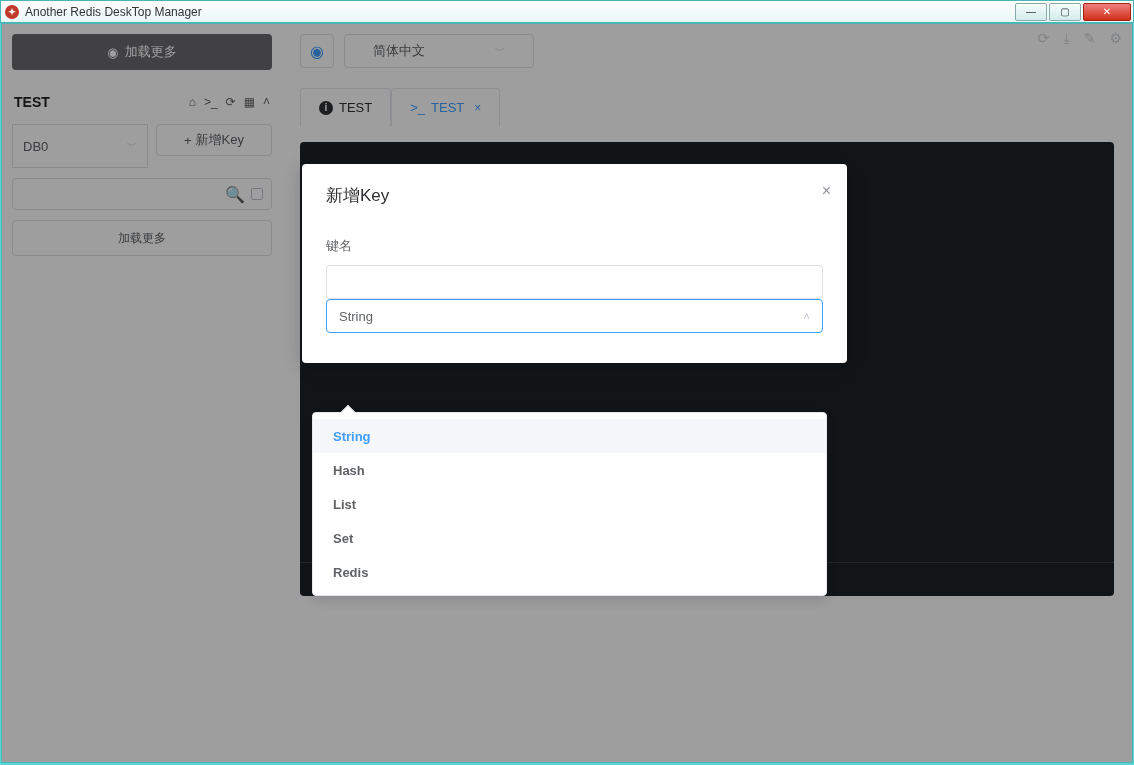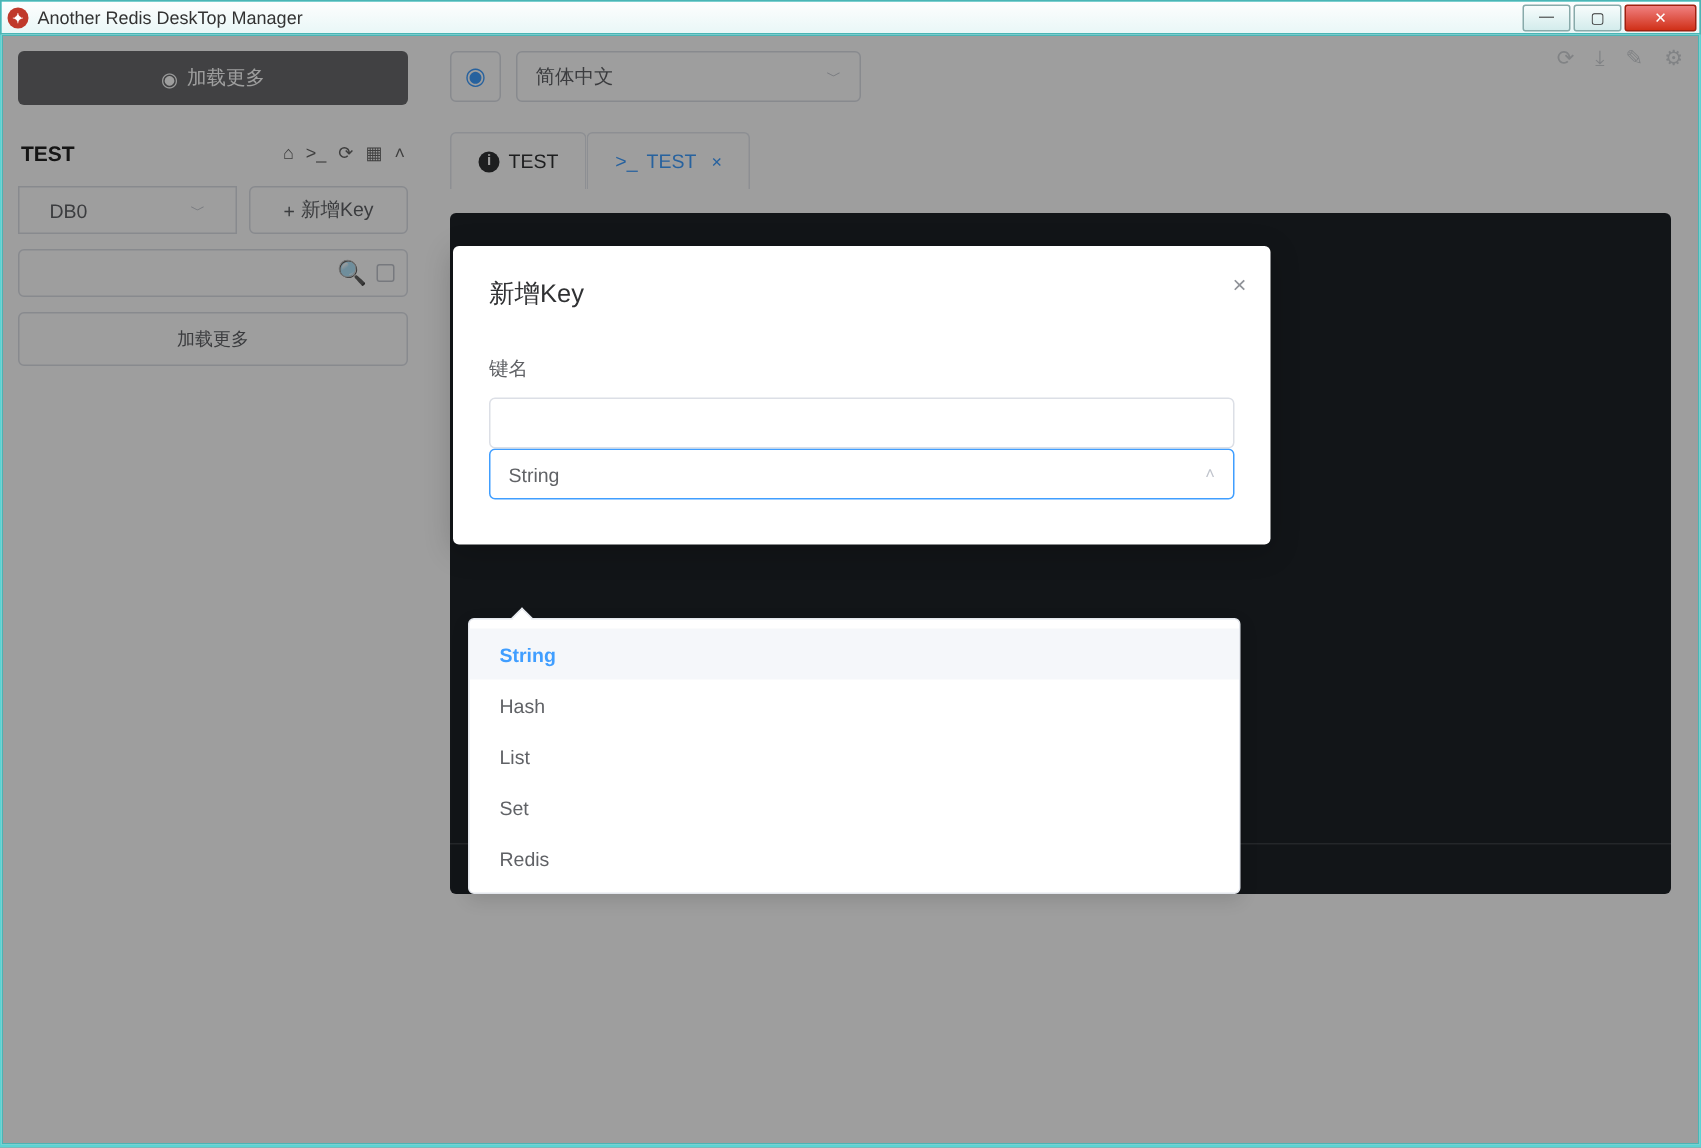--- a/index.html
+++ b/index.html
@@ -18,31 +18,31 @@
   
   
   .sidebar { width: 280px; height:100%; background:#fff; padding:10px; border-right: 0; }
   .new-conn-btn { width:100%; height:36px; background:#696a6d; color:#fff; border:none; border-radius:4px; font-size:13px; display:flex;align-items:center;justify-content:center; gap:6px; }
   .conn-header { display:flex; align-items:center; margin-top:24px; padding:0 2px; }
   .conn-name { font-weight:bold; font-size:14px; color:#222; }
   .conn-icons { margin-left:auto; display:flex; gap:8px; color:#666; font-size:12px; align-items:center;}
   .conn-icons span { cursor:pointer; }
   
   .conn-row { display:flex; gap:8px; margin-top:14px; }
-  .db-select { flex:1; height:32px; border:1px solid #dcdfe6; border-radius:0; padding:0 20px; display:flex; align-items:center; justify-content:space-between; font-size:13px; color:#606266; background:#fff;}
+  .db-select { flex:1; height:44px; border:1px solid #dcdfe6; border-radius:0; padding:0 10px; display:flex; align-items:center; justify-content:space-between; font-size:13px; color:#606266; background:#fff;}
   .add-key-btn { flex:1; height:32px; border:1px solid #dcdfe6; border-radius:4px; background:#fff; font-size:13px; color:#606266; display:flex;align-items:center;justify-content:center; gap:4px;}
   .search-box { margin-top:10px; height:32px; border:1px solid #dcdfe6; border-radius:4px; display:flex; align-items:center; padding:0 8px; color:#c0c4cc;}
   .search-box .sicon { margin-left:auto; display:flex; gap:6px; align-items:center;}
   .load-more { margin-top:10px; width:100%; height:36px; border:1px solid #dcdfe6; border-radius:4px; background:#fff; font-size:12px; color:#606266;}
   
   
   .main { flex:1; height:100%; padding:10px 18px; position:relative; }
   .topbar { display:flex; gap:10px; align-items:center; }
   .theme-toggle { width:34px; height:34px; border:1px solid #dcdfe6; border-radius:4px; display:flex;align-items:center;justify-content:center; color:#409eff;}
-  .lang-select { width:230px; height:34px; border:1px solid #dcdfe6; border-radius:4px; display:flex;align-items:center; padding:0 12px; font-size:13px; color:#606266; justify-content:space-between;}
+  .lang-select { width:190px; height:34px; border:1px solid #dcdfe6; border-radius:4px; display:flex;align-items:center; padding:0 28px; font-size:13px; color:#606266; justify-content:space-between;}
   
   .tabs { margin-top:20px; display:flex; border-bottom:0; }
   .tab { height:38px; border:1px solid #e4e7ed; border-bottom:none; border-radius:4px 4px 0 0; padding:0 18px; display:flex; align-items:center; gap:6px; font-size:13px; color:#303133; background:#fff;}
   .tab.active { color:#409eff; }
   .tab .info-icon { width:14px;height:14px;border-radius:50%;background:#303133;color:#fff;font-size:10px;display:flex;align-items:center;justify-content:center;font-weight:bold;}
   .tab .close-x { color:#409eff; font-size:12px; margin-left:4px;}
   
   .terminal { margin-top:16px; width:100%; background:#1e2227; border-radius:4px; padding:0; }
   .terminal-body { height:420px; }
   .terminal-input { height:34px; border-top:1px solid #3a3f45; padding:0 14px; color:#888; font-size:13px; display:flex; align-items:center;}
@@ -54,21 +54,21 @@
   .dialog-title { font-size:17px; color:#303133; }
   .dialog-close { position:absolute; right:16px; top:18px; color:#909399; font-size:16px; cursor:pointer;}
   .form-label { font-size:13px; color:#606266; margin-top:30px; margin-bottom:10px;font-family:Liberation Serif, serif; }
   .form-input { width:100%; height:34px; border:1px solid #dcdfe6; border-radius:4px; padding:0 12px; font-size:13px; }
   .form-select-open { width:100%; height:34px; border:1px solid #409eff; border-radius:4px; padding:0 12px; font-size:13px; color:#606266; display:flex; align-items:center; justify-content:space-between;}
   .form-select-open .caret-up { color:#c0c4cc; font-size:11px;}
   
   
   .dropdown { position:absolute; left:310px; top:388px; width:515px; background:#fff; border:1px solid #e4e7ed; border-radius:4px; box-shadow:0 4px 12px rgba(0,0,0,0.12); padding:6px 0; }
   .dropdown .arrow { position:absolute; top:-6px; left:30px; width:10px; height:10px; background:#fff; border-left:1px solid #e4e7ed; border-top:1px solid #e4e7ed; transform:rotate(45deg);}
-  .dd-item { height:34px; padding:0 20px; display:flex; align-items:center; font-size:13px; color:#606266; cursor:pointer;}
+  .dd-item { height:34px; padding:0 20px; display:flex; align-items:center; font-size:13px; color:#606266; cursor:pointer;font-weight:bold;}
   .dd-item.selected { color:#409eff; font-weight:bold; background:#f5f7fa;}
   
   .chev { font-size:10px; color:#c0c4cc; }
   .ghost-toolbar { position:absolute; right:10px; top:6px; display:flex; gap:14px; color:#d0d3d7; font-size:14px;}
 </style>
 </head>
 <body>
 
 <div class="titlebar">
   <div class="app-icon">✦</div>

